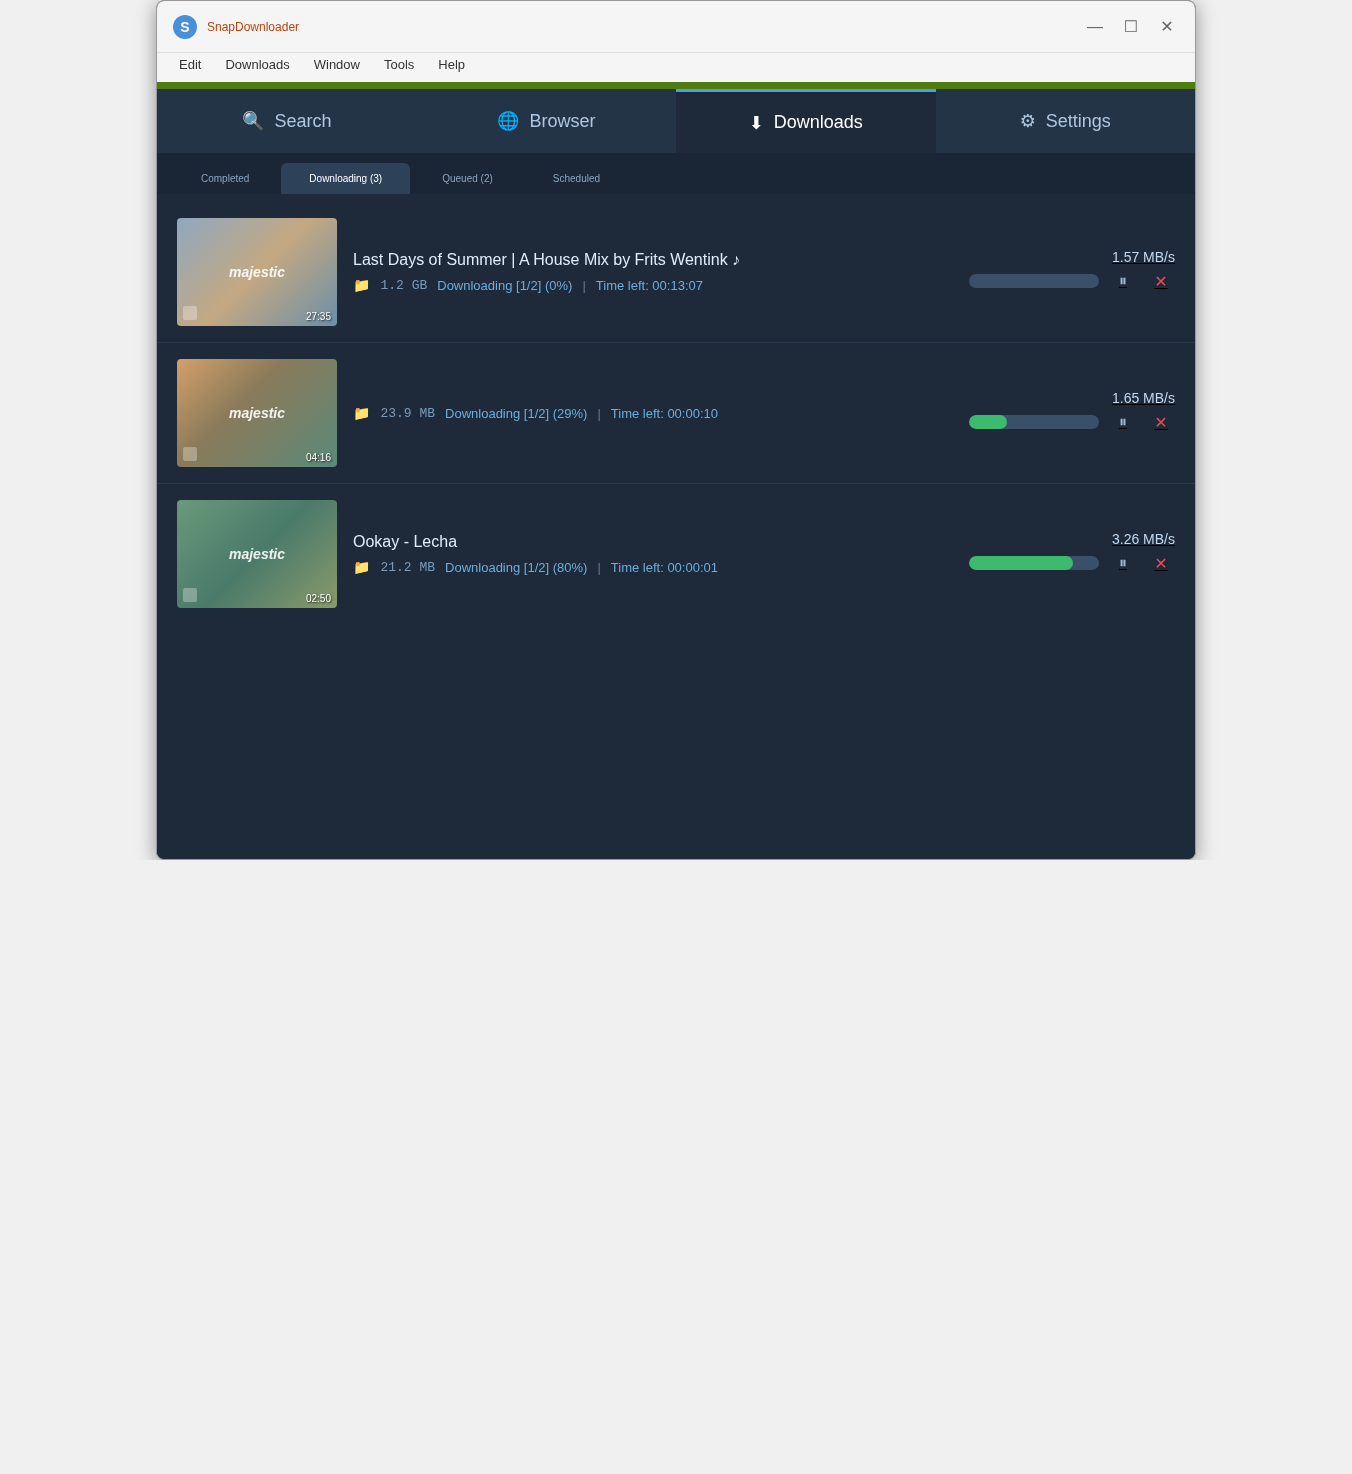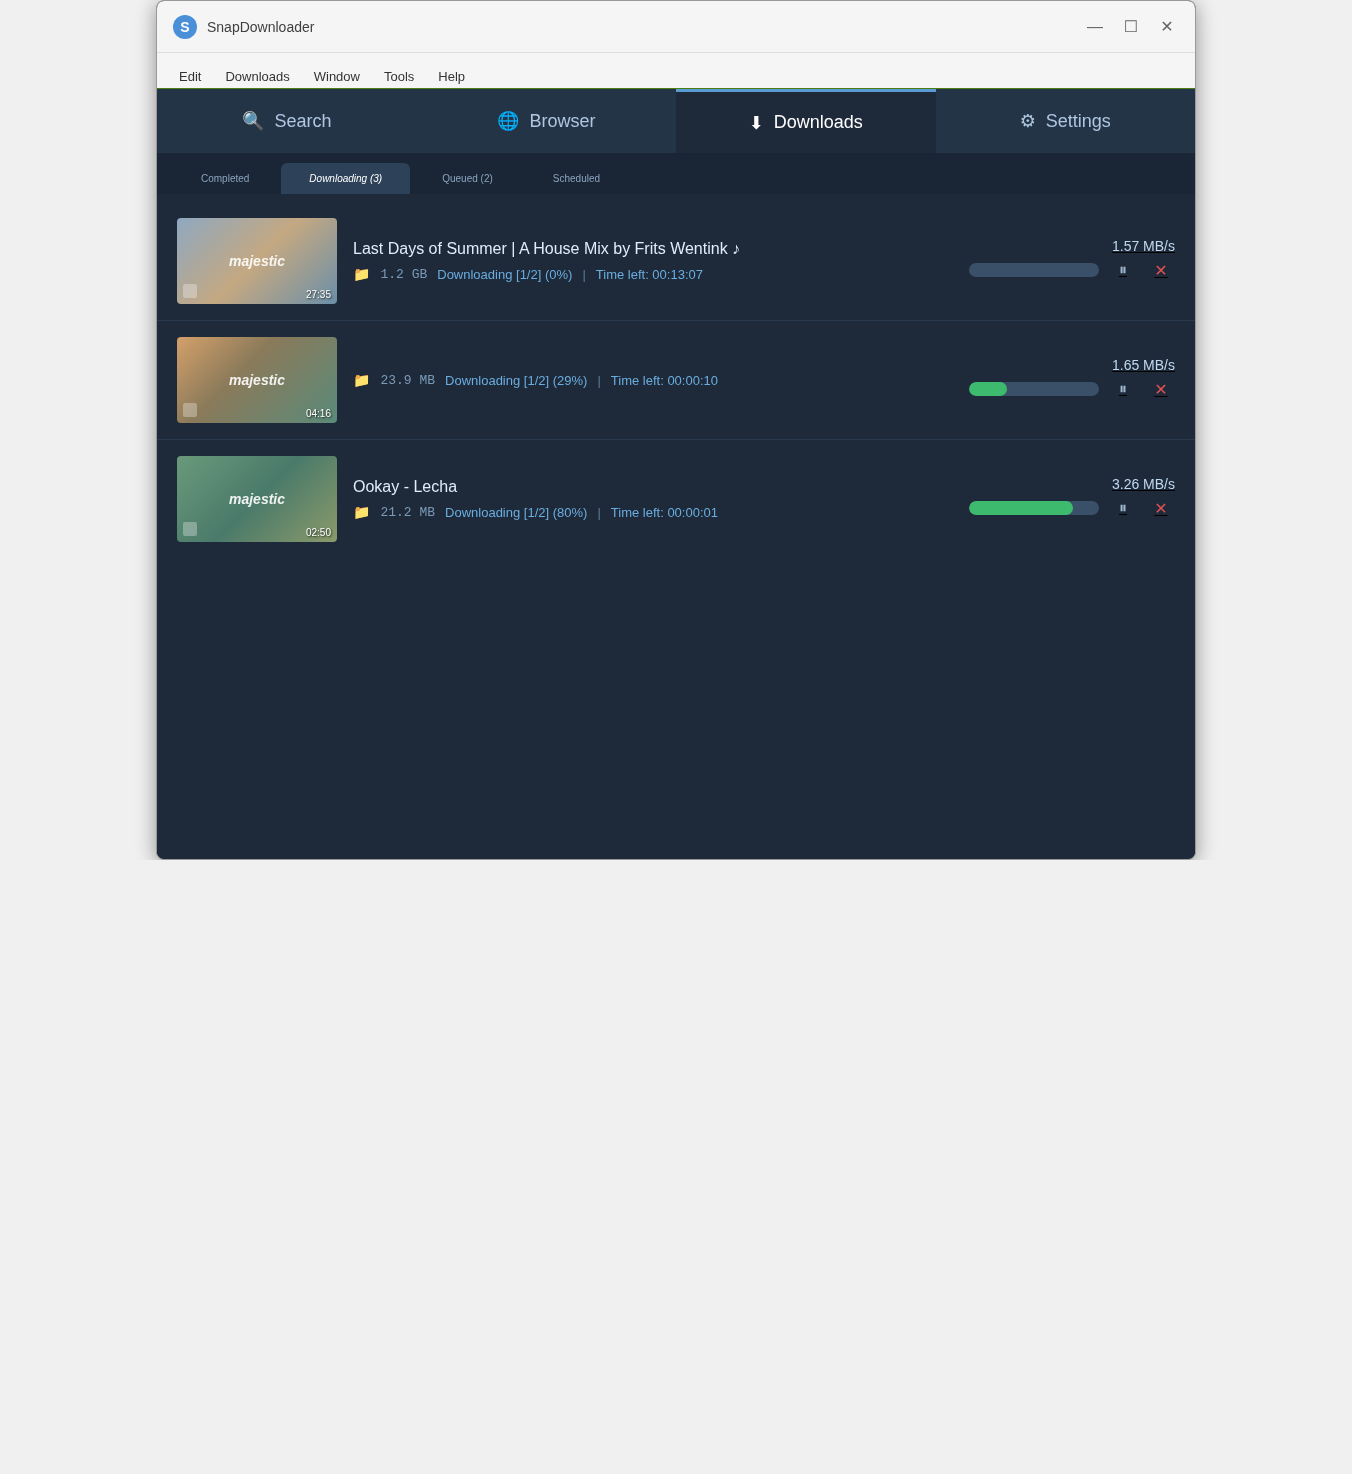--- a/index.html
+++ b/index.html
@@ -39,23 +39,23 @@
       background: #4a90d9;
       border-radius: 50%;
       display: flex;
       align-items: center;
       justify-content: center;
       color: white;
       font-weight: bold;
       font-size: 14px;
     }
     .title-text {
-      font-size: 14px;
+      font-size: 12px;
       font-weight: 500;
-      color: #404040;
+      color: #c2410c;
     }
     .window-controls {
       display: flex;
       gap: 12px;
       align-items: center;
     }
     .win-btn {
       width: 24px;
       height: 24px;
       display: flex;
@@ -64,24 +64,24 @@
       cursor: pointer;
       color: #666;
       font-size: 16px;
       border: none;
       background: none;
     }
     .menu-bar {
       background: #f5f5f5;
       height: 36px;
       display: flex;
-      align-items: flex-end;
+      align-items: flex-start;
       padding: 0 12px;
       gap: 4px;
-      border-bottom: 1px solid #4d7c0f;
+      border-bottom: 7px solid #4d7c0f;
     }
     .menu-item {
       padding: 4px 10px;
       font-size: 13px;
       color: #333;
       cursor: pointer;
       border-radius: 4px;
     }
     .nav-tabs {
       display: flex;
@@ -118,38 +118,37 @@
       padding: 10px 28px;
       border-radius: 6px 6px 0 0;
       cursor: pointer;
       font-size: 10px;
       color: #8aa5c0;
       background: transparent;
     }
     .sub-tab.active {
       background: #2d4259;
       color: #ffffff;
-      font-style: italic;
     }
     .content-area {
       background: #1e2a3a;
       padding: 8px 0;
       min-height: 660px;
     }
     .download-item {
       display: flex;
       align-items: center;
       padding: 16px 20px;
       border-bottom: 1px solid #2a3a4e;
       gap: 16px;
     }
     .download-item:last-child { border-bottom: none; }
     .thumbnail {
       width: 160px;
-      height: 86px;
+      height: 108px;
       border-radius: 4px;
       overflow: hidden;
       position: relative;
       flex-shrink: 0;
       background: #2a3a4e;
     }
     .thumb-label {
       position: absolute;
       bottom: 4px;
       right: 6px;

